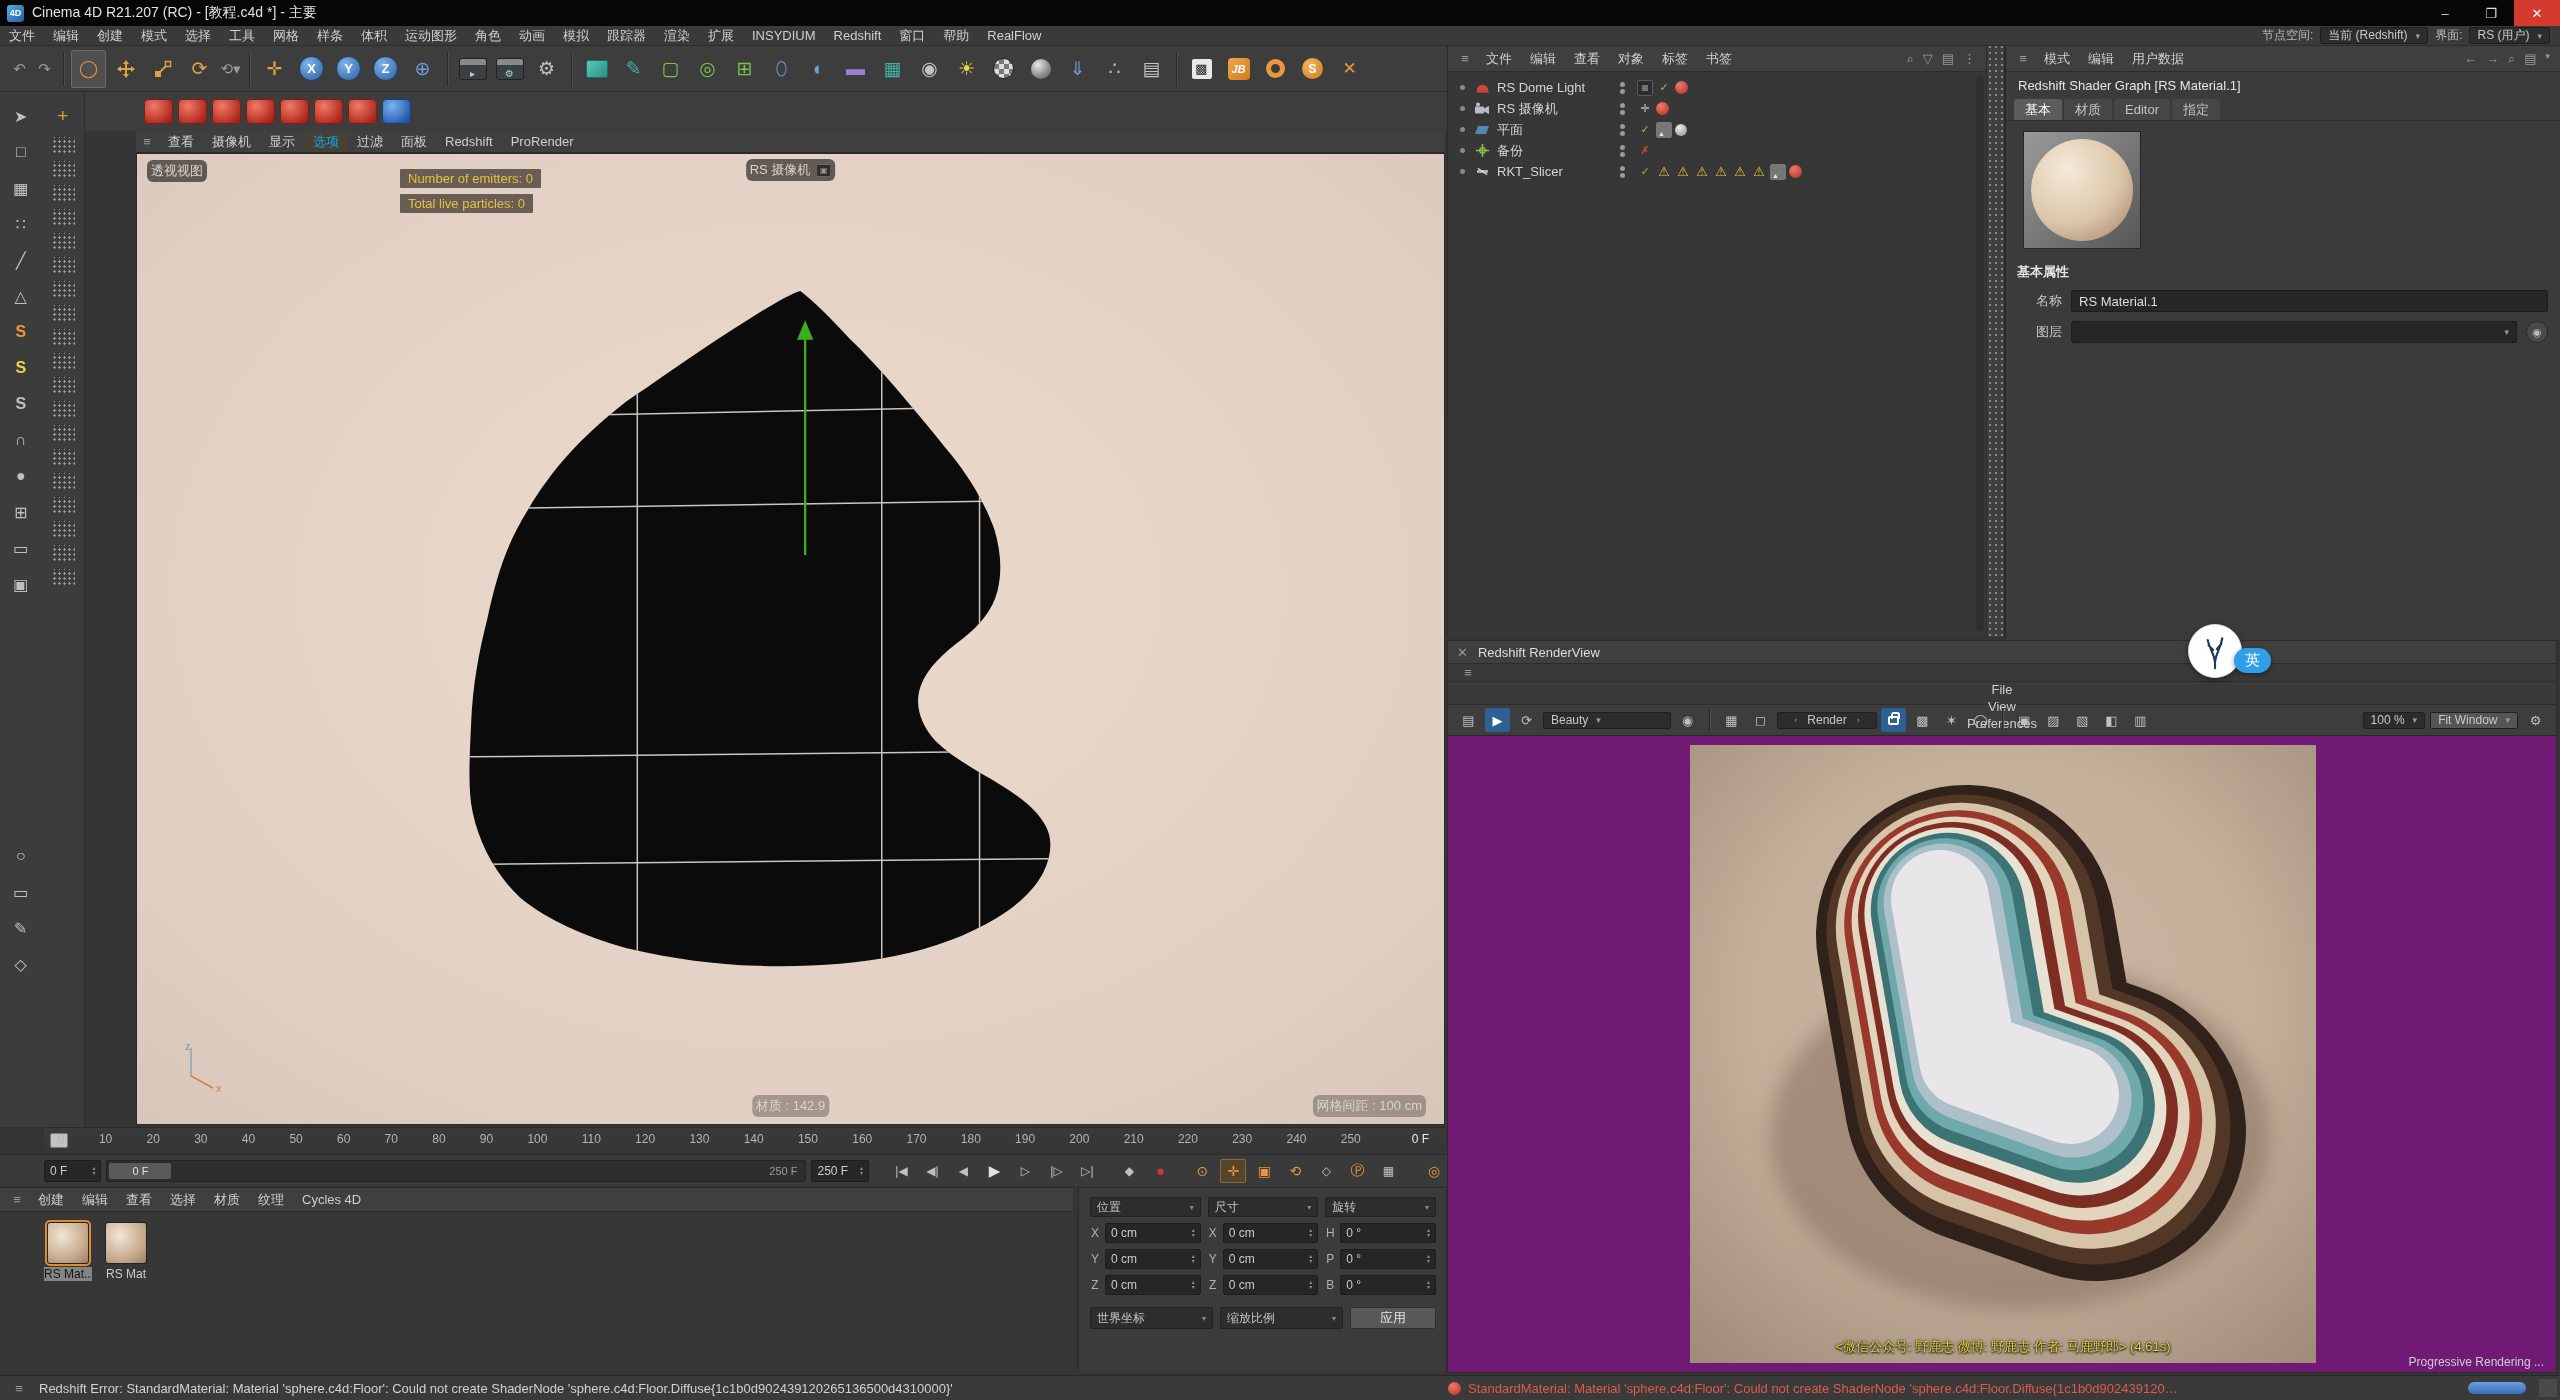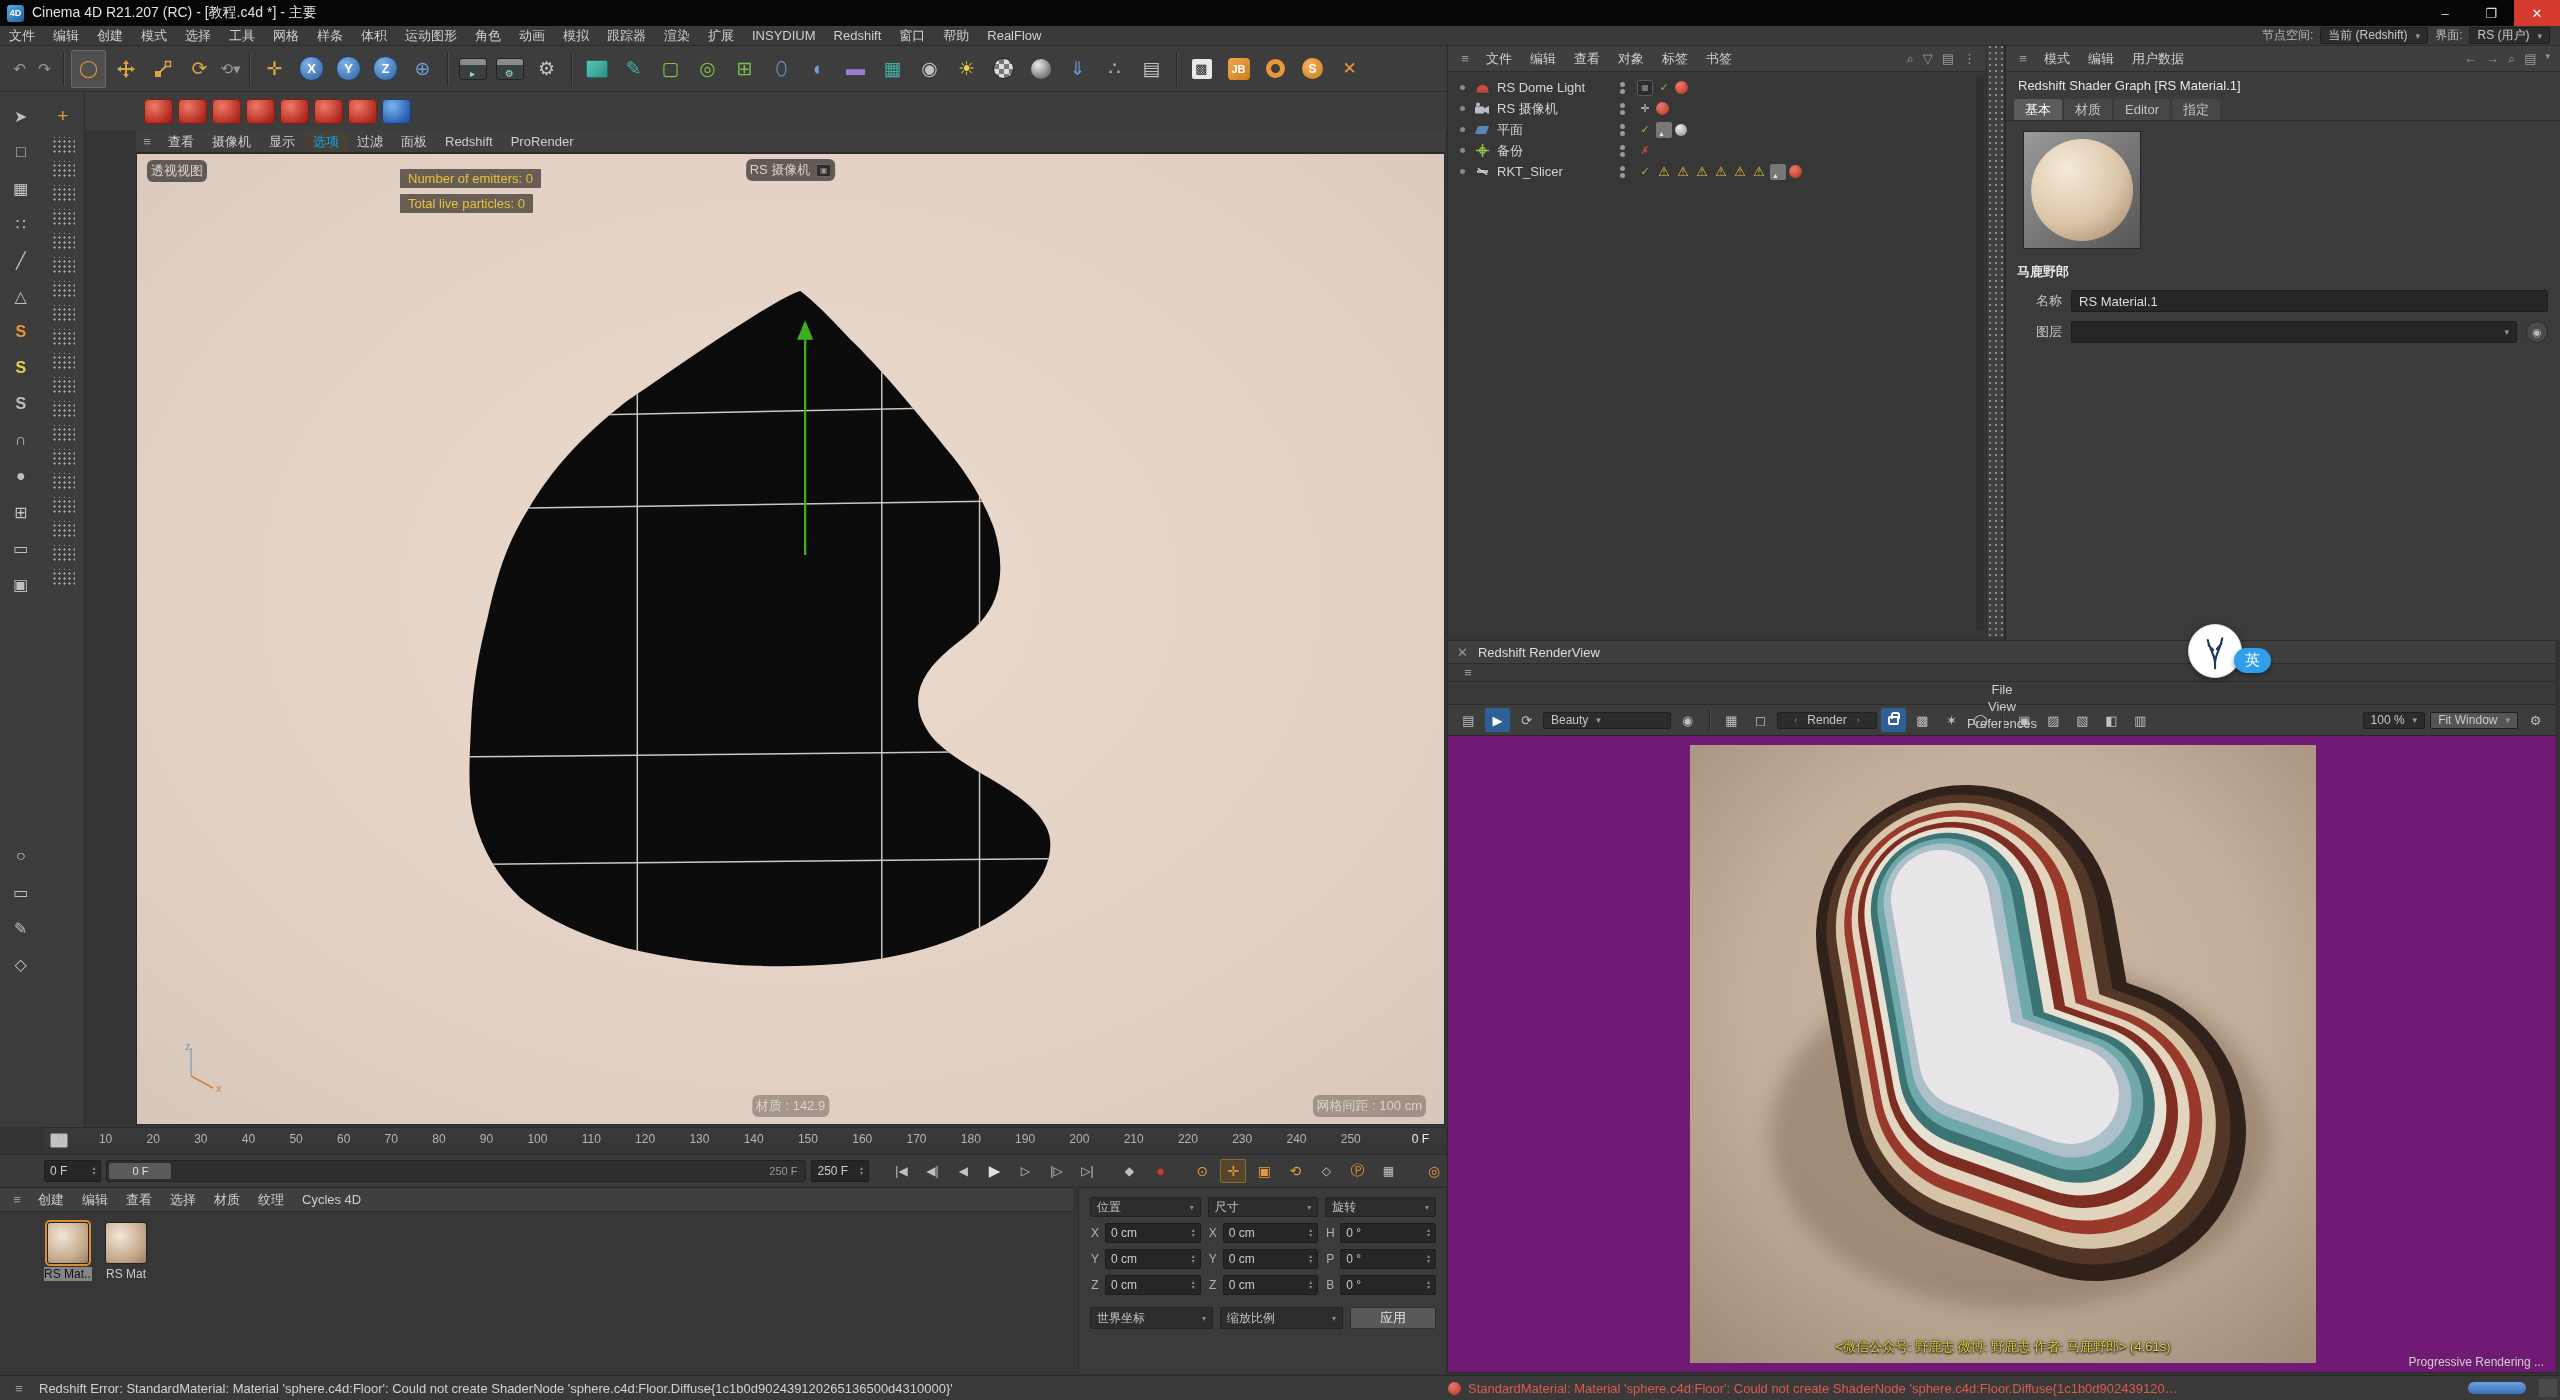--- a/index.html
+++ b/index.html
@@ -27,21 +27,21 @@
   .toolbar1{left:0;top:46px;width:1447px;height:46px;background:#3d3d3d;border-bottom:1px solid #2e2e2e;display:flex;align-items:center;padding-left:8px;gap:2px;}
   .tbtn{width:35px;height:38px;border-radius:3px;display:flex;align-items:center;justify-content:center;font-size:19px;color:#c2c2c2;flex:none;}
   .tbtn.sm{width:23px;font-size:15px;color:#9a9a9a;}
   .tbtn.pressed{background:#4f4f4f;box-shadow:inset 0 0 0 1px #6a6a6a;}
   .tsep{width:1px;height:34px;background:#2a2a2a;box-shadow:1px 0 0 #4c4c4c;margin:0 5px;flex:none;}
   .gold{color:#d9a443;} .teal{color:#41b0a0;} .green{color:#7cc24a;} .blue{color:#6e9fd8;} .purple{color:#9a7fd4;} .yellow{color:#e8d44c;}
   .axis-circle{width:25px;height:25px;border-radius:50%;background:radial-gradient(circle at 35% 30%,#7fb3e8,#2d5f9e);
                color:#fff;font-weight:bold;font-size:13px;border:1px solid #1d3f6b;display:flex;align-items:center;justify-content:center;}
   .clapper{width:28px;height:22px;border-radius:3px;background:linear-gradient(180deg,#8a8a8a 0 30%,#3a3f44 30%);border:1px solid #222;position:relative;display:flex;align-items:flex-end;justify-content:center;color:#9fd8d0;font-size:10px;}
   .cube-teal{width:22px;height:18px;border-radius:2px;background:linear-gradient(135deg,#5cc8ba,#2a8f84);border:1px solid #1d6b62;}
-  .badge-orange{width:22px;height:22px;border-radius:4px;background:linear-gradient(135deg,#f0a84c,#cf7a1e);color:#fff;font-size:11px;font-weight:bold;display:flex;align-items:center;justify-content:center;}
+  .badge-orange{width:22px;height:22px;border-radius:4px;background:linear-gradient(135deg,#f0a84c,#cf7a1e);color:#fff;font-size:11px;font-weight:bold;display:flex;align-items:center;justify-content:center;font-style:italic;}
   .circle-orange{width:21px;height:21px;border-radius:50%;background:radial-gradient(circle at 35% 30%,#f5b35c,#cf7a1e);color:#fff;font-size:12px;font-weight:bold;display:flex;align-items:center;justify-content:center;}
   .donut-orange{width:19px;height:19px;border-radius:50%;border:5px solid #e8973a;}
   .checker{width:21px;height:21px;border-radius:50%;border:1px solid #222;
            background-image:linear-gradient(45deg,#777 25%,transparent 25%,transparent 75%,#777 75%),linear-gradient(45deg,#777 25%,#ddd 25%,#ddd 75%,#777 75%);
            background-size:10px 10px;background-position:0 0,5px 5px;}
   .sphere-gray{width:20px;height:20px;border-radius:50%;background:radial-gradient(circle at 35% 30%,#e8e8e8,#8a8a8a 60%,#555);}
   .qr{width:20px;height:20px;background:#e8e8e8;border-radius:2px;display:flex;align-items:center;justify-content:center;color:#222;font-size:13px;}
 
   .toolbar2{left:85px;top:92px;width:1362px;height:39px;background:#3d3d3d;display:flex;align-items:center;gap:5px;padding-left:59px;}
   .rsbtn{width:29px;height:25px;border-radius:5px;background:radial-gradient(circle at 35% 28%,#ef7a68,#b32b20 70%,#8c1f16);box-shadow:inset 0 0 0 1px #7a1f18;flex:none;}
@@ -737,21 +737,21 @@
     <div class="attr-title">Redshift Shader Graph [RS Material.1]</div>
     <div class="attr-tabs">
         <span class="attr-tab">基本</span>
         <span class="attr-tab">材质</span>
         <span class="attr-tab">Editor</span>
         <span class="attr-tab">指定</span>
       </div>
     <div class="preview">
       <div class="preview-ball"></div>
     </div>
-    <div class="section-label">马鹿野郎</div>
+    <div class="section-label">基本属性</div>
     <div class="attr-row">
       <span class="lbl">名称</span>
       <span class="attr-field">
           <span>RS Material.1</span>
         </span>
     </div>
     <div class="attr-row">
       <span class="lbl">图层</span>
       <span class="attr-field">
           <span class="caret" style="margin-left:auto;">▾</span>

